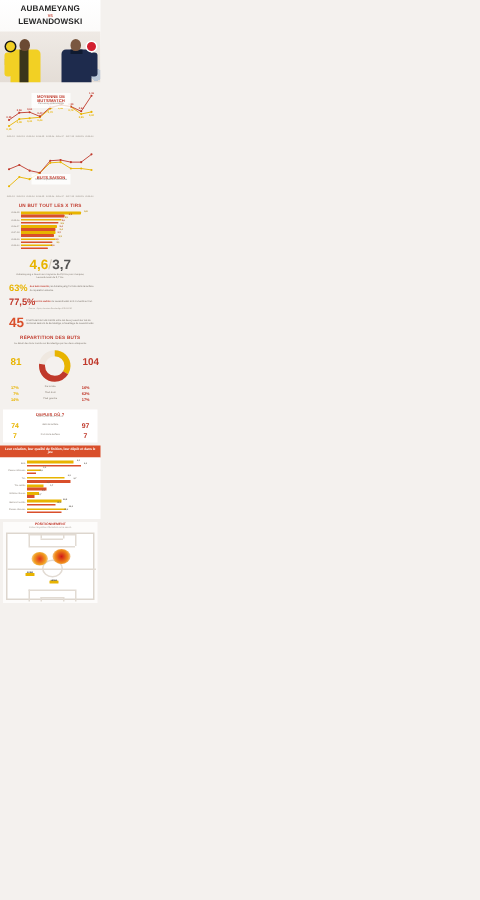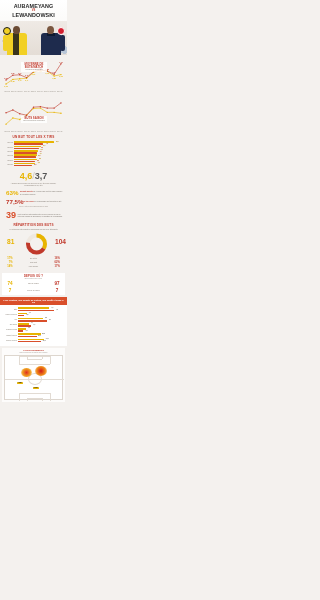--- a/index.html
+++ b/index.html
@@ -416,21 +416,21 @@
     <div class="pct"><span>77,5</span><span>%</span></div>
     <div class="txt">
       <b>des tirs cadrés</b>
       <span>de Lewandowski sont convertis en but.</span>
     </div>
   </div>
 
   <div class="note">Source : Opta, données Bundesliga 2019-2020</div>
 
   <div class="pctrow r" style="padding-top:3px;">
-    <div class="pct" style="font-size:9px;color:#d94f2b;width:16px;">39</div>
+    <div class="pct" style="font-size:9px;color:#d94f2b;width:16px;">45</div>
     <div class="txt">C'est l'écart de buts inscrits entre les deux joueurs sur les six dernières saisons de Bundesliga, à l'avantage de Lewandowski.</div>
   </div>
 
   <div class="sec" style="padding-top:4px;">
     <div class="sec-title">RÉPARTITION DES BUTS</div>
     <div class="sec-sub">Le détail des buts inscrits en Bundesliga par les deux attaquants</div>
 
     <div class="donuts">
       <div class="donut-num left">81</div>
       <div class="donut-num right">104</div>

